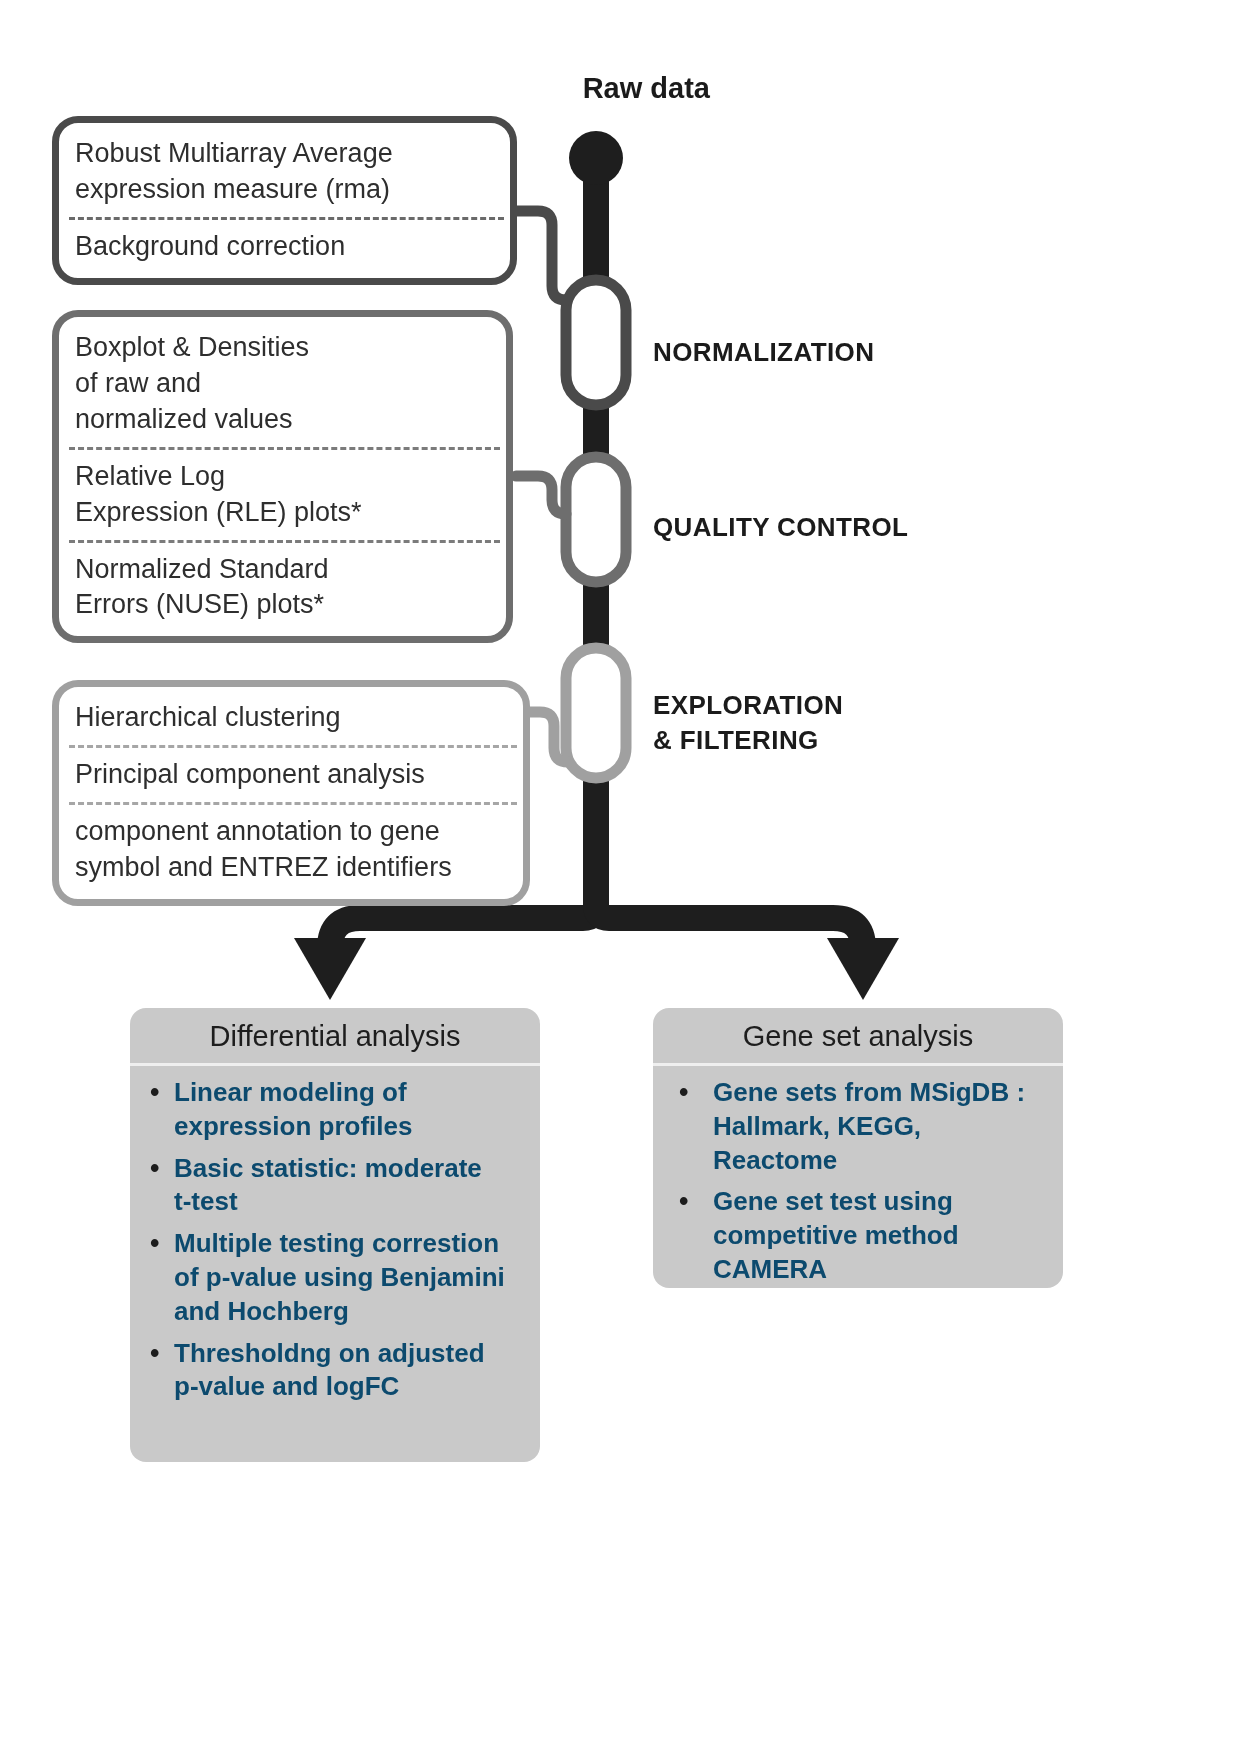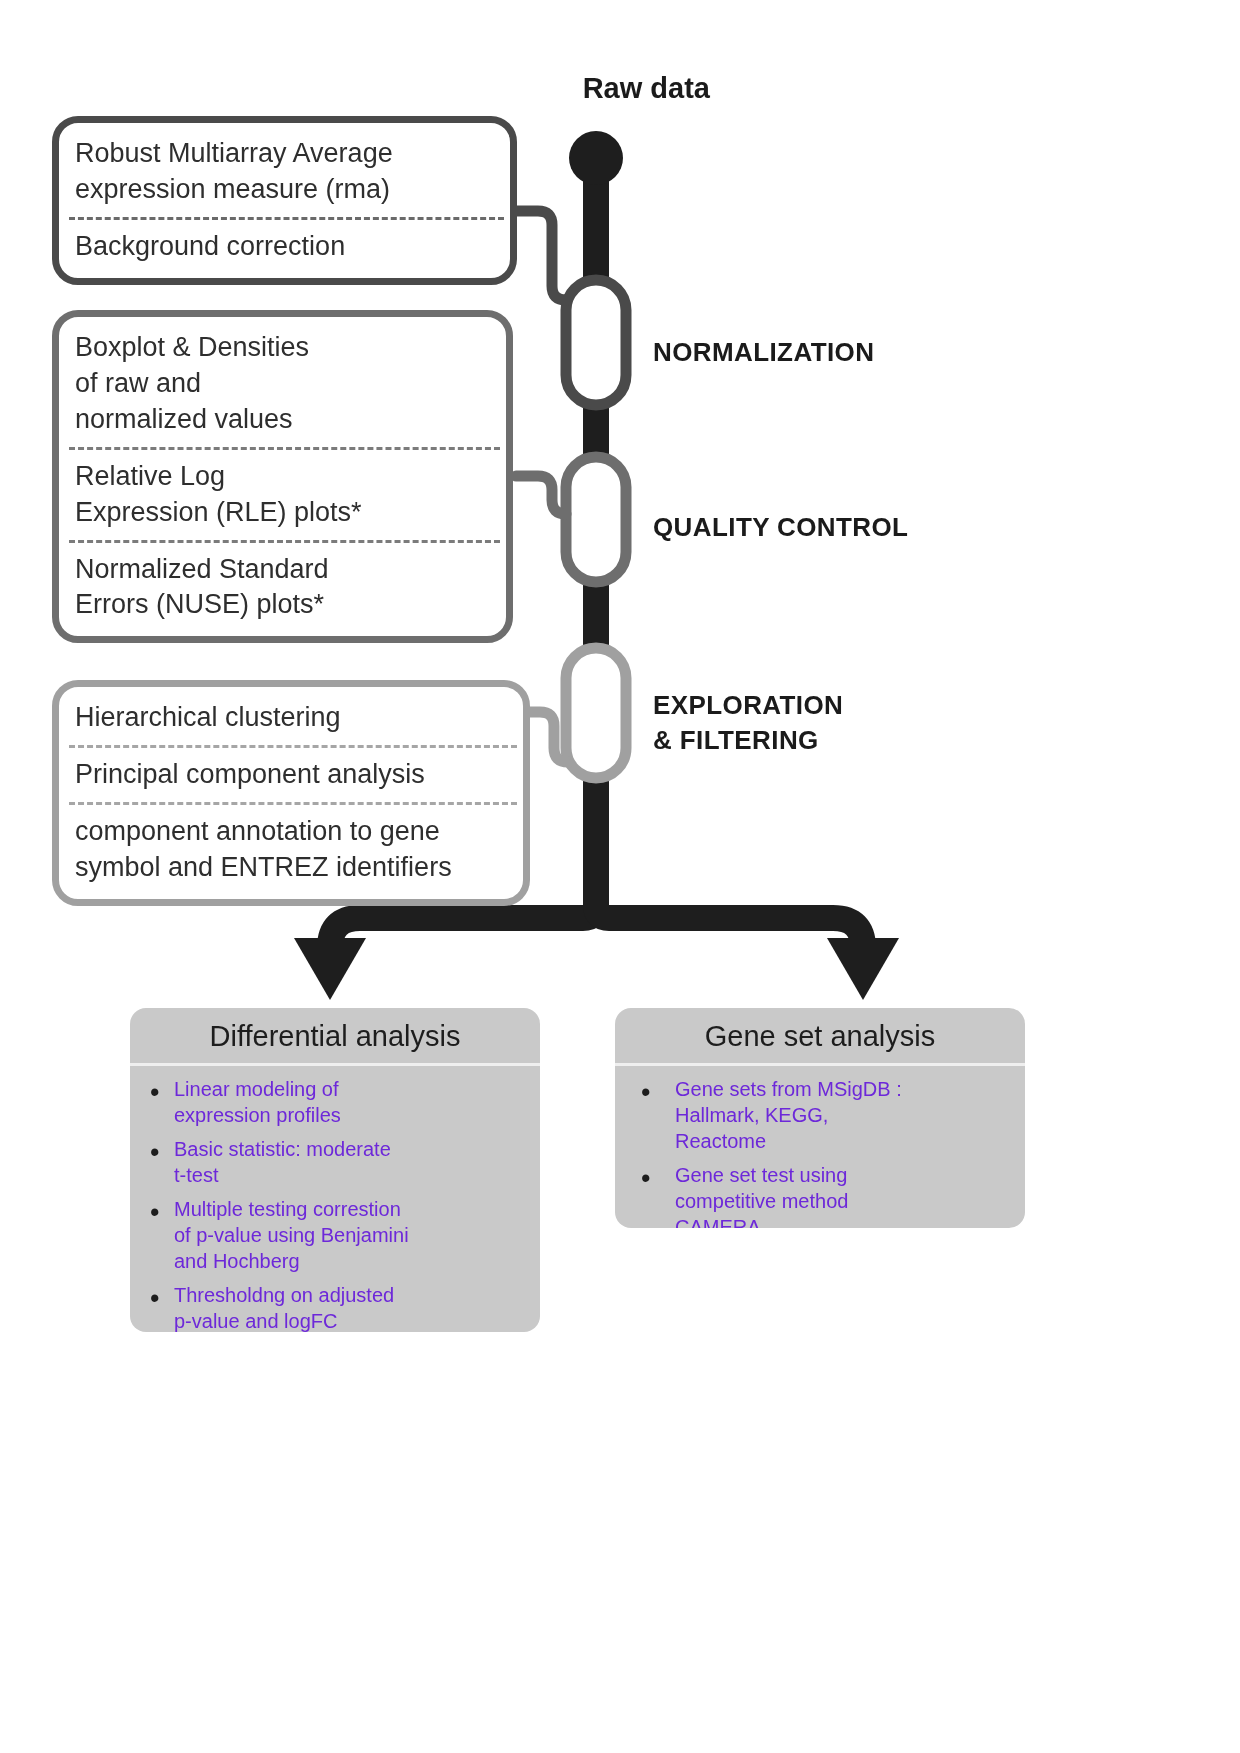--- a/index.html
+++ b/index.html
@@ -90,25 +90,26 @@
     padding: 12px 10px 10px 10px;
     border-bottom: 3px solid #efefef;
   }
   .result-list {
     margin: 0;
     padding: 10px 14px 16px 14px;
     list-style: none;
   }
   .result-list li {
     position: relative;
-    font-size: 20px;
+    font-size: 26px;
     line-height: 1.30;
-    color: #6d28d9;
+    color: #0c4a6e;
     padding-left: 30px;
     margin: 0 0 8px 0;
+    font-weight: bold;
   }
   .result-list li::before {
     content: "\2022";
     position: absolute;
     left: 6px;
     top: -1px;
     font-size: 27px;
     color: #1d1d1d;
   }
   .result-list.hanging li { padding-left: 46px; }
@@ -216,21 +217,21 @@
 
   <div class="stage-label" style="left:653px; top:335px;">NORMALIZATION</div>
 
   <div class="stage-label" style="left:653px; top:688px;">
     <div>EXPLORATION</div>
     <div>&amp; FILTERING</div>
   </div>
 
   <div class="stage-label" style="left:653px; top:510px;">QUALITY CONTROL</div>
 
-  <div class="result-panel" style="left:130px; top:1008px; width:410px; height:324px;">
+  <div class="result-panel" style="left:130px; top:1008px; width:410px; height:454px;">
     <div class="result-title">Differential analysis</div>
     <ul class="result-list">
       <li>
         <span>Linear modeling of</span>
         <span class="cont">expression profiles</span>
       </li>
       <li>
         <span>Basic statistic: moderate</span>
         <span class="cont">t-test</span>
       </li>
@@ -239,21 +240,21 @@
         <span class="cont">of p-value using Benjamini</span>
         <span class="cont">and Hochberg</span>
       </li>
       <li>
         <span>Thresholdng on adjusted</span>
         <span class="cont">p-value and logFC</span>
       </li>
     </ul>
   </div>
 
-  <div class="result-panel" style="left:615px; top:1008px; width:410px; height:220px;">
+  <div class="result-panel" style="left:653px; top:1008px; width:410px; height:280px;">
     <div class="result-title">Gene set analysis</div>
     <ul class="result-list hanging">
       <li>
         <span>Gene sets from MSigDB :</span>
         <span class="cont">Hallmark, KEGG,</span>
         <span class="cont">Reactome</span>
       </li>
       <li>
         <span>Gene set test using</span>
         <span class="cont">competitive method</span>

